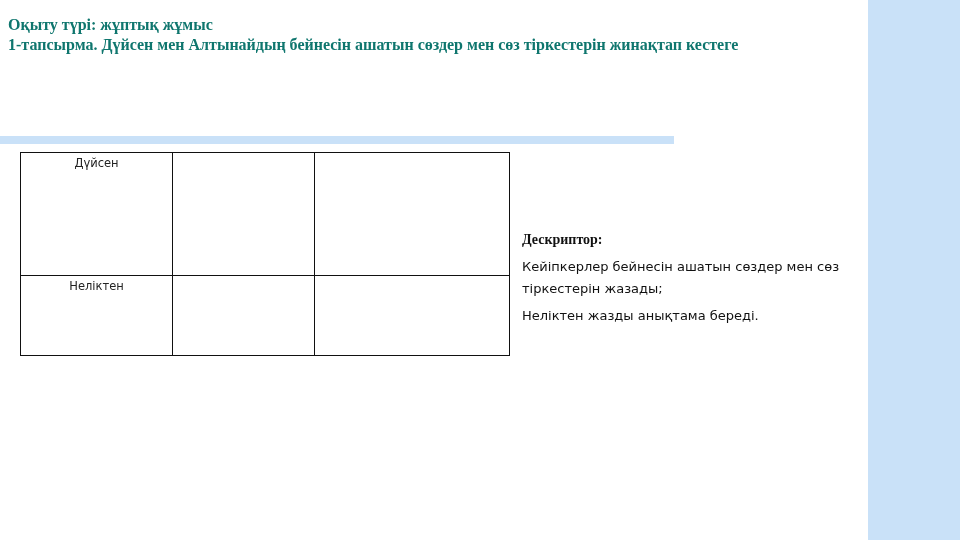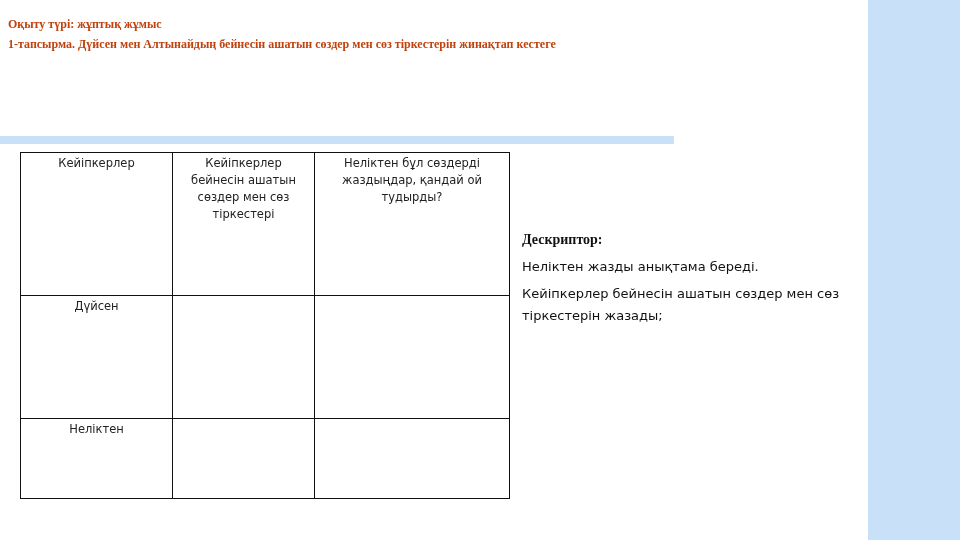--- a/index.html
+++ b/index.html
@@ -7,22 +7,22 @@
     width: 960px; height: 540px; position: relative; overflow: hidden;
     background: #ffffff;
   }
   .side-panel {
     position: absolute; left: 868px; top: 0; width: 92px; height: 540px;
     background: #c9e1f8;
   }
   .header {
     position: absolute; left: 8px; top: 15px; width: 850px;
     font-family: "Liberation Serif", "DejaVu Serif", serif;
-    font-weight: bold; font-size: 12px; line-height: 19.5px;
-    color: #c2410c;
+    font-weight: bold; font-size: 16px; line-height: 19.5px;
+    color: #0f766e;
   }
   .header div { white-space: nowrap; }
   .accent-bar {
     position: absolute; left: 0; top: 136px; width: 674px; height: 8px;
     background: #c9e1f8;
   }
   table.grid {
     position: absolute; left: 20px; top: 152px;
     border-collapse: collapse;
     font-family: "DejaVu Sans", "Liberation Sans", sans-serif;
@@ -57,35 +57,30 @@
 
 <div class="header">
   <div>Оқыту түрі: жұптық жұмыс</div>
   <div>1-тапсырма. Дүйсен мен Алтынайдың бейнесін ашатын сөздер мен сөз тіркестерін жинақтап кестеге</div>
 </div>
 
 <div class="accent-bar"></div>
 
 <table class="grid">
   <tbody>
-      <tr class="r-head">
-    <td class="c1">Кейіпкерлер</td>
-    <td class="c2">Кейіпкерлер бейнесін ашатын сөздер мен сөз тіркестері</td>
-    <td class="c3">Неліктен бұл сөздерді жаздыңдар, қандай ой тудырды?</td>
-  </tr>
   <tr class="r-1">
     <td class="c1">Дүйсен</td>
     <td class="c2"></td>
     <td class="c3"></td>
   </tr>
   <tr class="r-2">
     <td class="c1">Неліктен</td>
     <td class="c2"></td>
     <td class="c3"></td>
   </tr>
 </tbody>
   </table>
 
 <div class="descriptor">
   <div class="title">Дескриптор:</div>
+  <p>Кейіпкерлер бейнесін ашатын сөздер мен сөз тіркестерін жазады;</p>
   <p>Неліктен жазды анықтама береді.</p>
-  <p>Кейіпкерлер бейнесін ашатын сөздер мен сөз тіркестерін жазады;</p>
 </div>
 
 </body></html>

